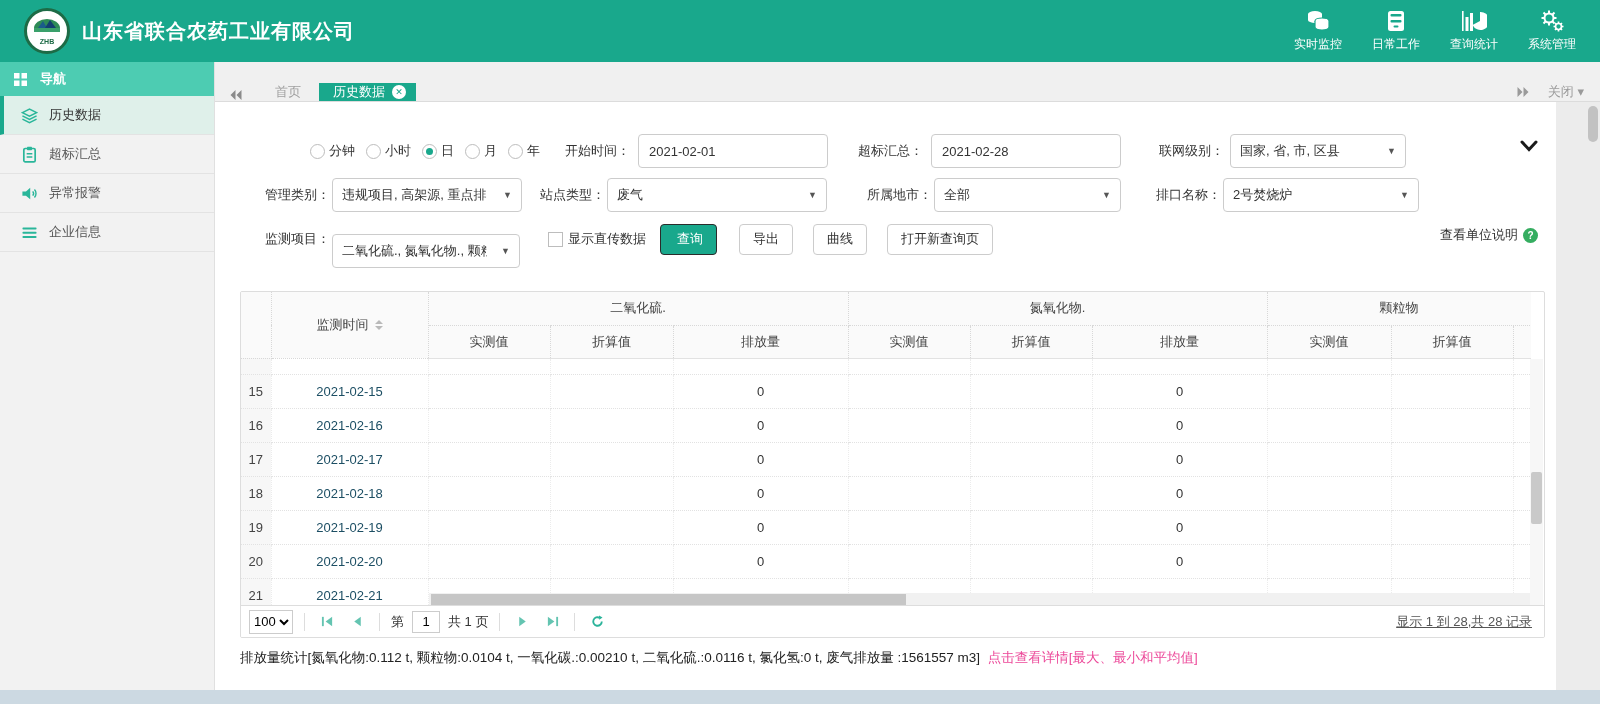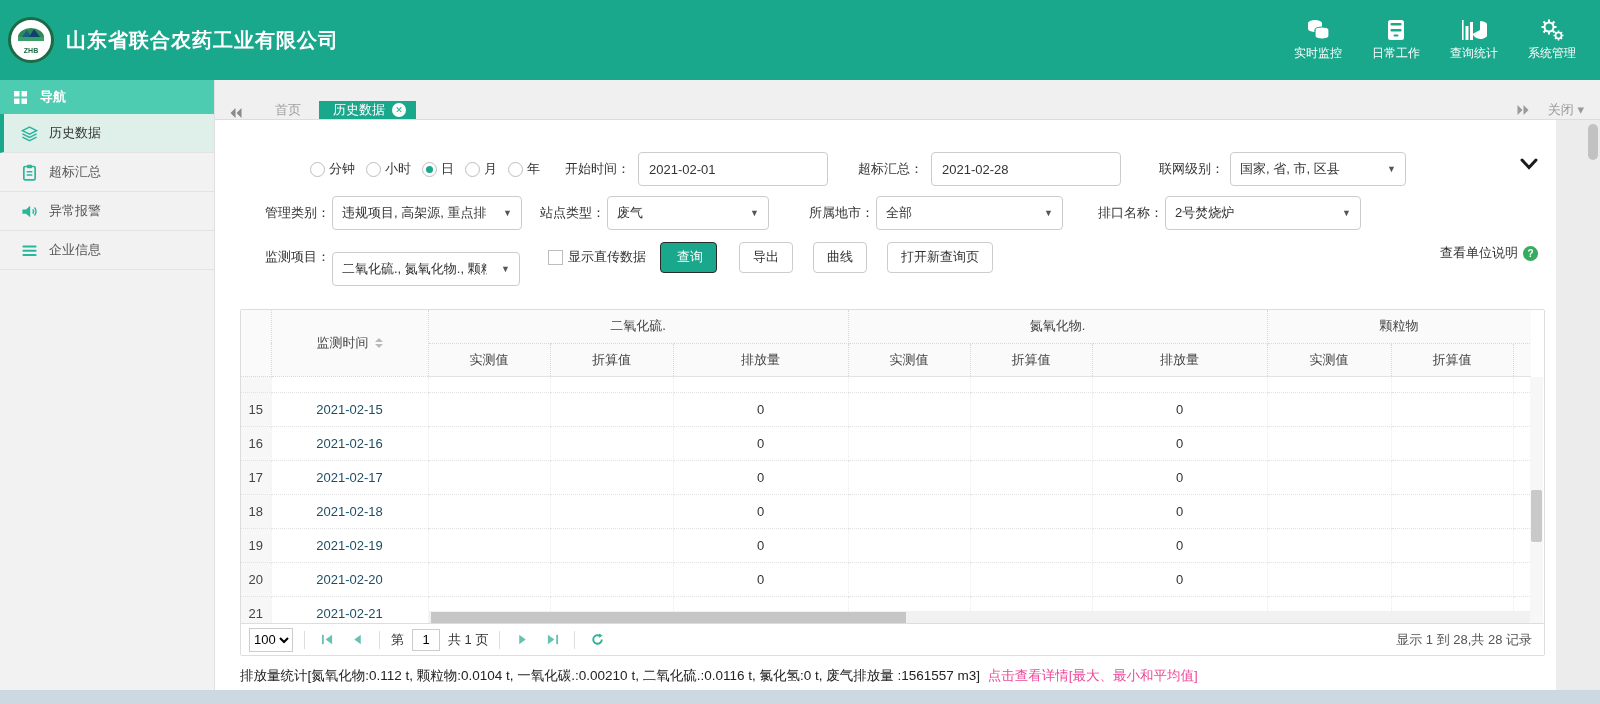--- a/index.html
+++ b/index.html
@@ -1,21 +1,21 @@
 <!DOCTYPE html>
 <html><head>
 <meta charset="utf-8">
 <style>
   * { margin:0; padding:0; box-sizing:border-box; }
   html,body { width:1600px; height:704px; overflow:hidden; }
   body { font-family:"Liberation Sans","DejaVu Sans",sans-serif; font-size:13px; color:#333; background:#fff; }
   .app { width:1600px; height:704px; display:flex; flex-direction:column; }
 
   
-  .topbar { height:80px; background:#19a88c; display:flex; align-items:center; padding:0 14px 0 8px; flex:0 0 auto; }
+  .topbar { height:62px; background:#19a88c; display:flex; align-items:center; padding:0 14px 0 24px; flex:0 0 auto; }
   .logo { width:46px; height:46px; border-radius:50%; background:#fff; border:3px solid #1d6b46; display:flex; flex-direction:column; align-items:center; justify-content:center; overflow:hidden; }
   .logo .emblem { width:30px; height:22px; }
   .logo .zhb { font-size:7px; font-weight:bold; color:#1d6b46; line-height:6px; }
   .app-title { color:#fff; font-size:20px; font-weight:bold; margin-left:12px; letter-spacing:1px; }
   .top-menu { margin-left:auto; display:flex; gap:22px; padding-right:6px; }
   .top-menu-item { display:flex; flex-direction:column; align-items:center; color:#fff; cursor:pointer; min-width:56px; }
   .top-menu-item svg { width:26px; height:24px; }
   .top-menu-item .lbl { font-size:12px; margin-top:3px; white-space:nowrap; }
 
   
@@ -80,21 +80,21 @@
   .hscroll { position:absolute; left:188px; top:301px; right:14px; height:14px; background:#f1f1f1; }
   .hthumb { position:absolute; left:2px; top:1px; width:475px; height:12px; background:#c6c6c6; }
 
   
   .pager { position:absolute; left:0; right:0; bottom:0; height:32px; border-top:1px solid #ddd; background:#fff; display:flex; align-items:center; padding:0 12px 0 8px; gap:8px; }
   .pager select { height:24px; border:1px solid #ccc; background:#fff; font-size:13px; font-family:inherit; }
   .pager .sep { width:1px; height:18px; background:#ddd; margin:0 3px; }
   .pg-btn { width:22px; height:22px; display:flex; align-items:center; justify-content:center; color:#64c4b1; cursor:pointer; }
   .pg-btn svg { width:13px; height:13px; }
   .pg-input { width:28px; height:22px; border:1px solid #ccc; text-align:center; font-size:13px; font-family:inherit; }
-  .pager .records { margin-left:auto; color:#555; }
+  .pager .records { margin-left:auto; color:#555;text-decoration:underline; }
 
   .status-line { position:absolute; left:25px; top:547px; white-space:nowrap; color:#222; font-size:13.5px; }
   .status-line .detail-link { color:#ec4899; cursor:pointer; margin-left:4px; }
 
   .footer { height:14px; background:#ccd9e2; flex:0 0 auto; }
 </style>
 </head>
 <body>
 
 <div class="app">
@@ -262,21 +262,21 @@
           <path d="M2 2 L9 9.5 L16 2" fill="none" stroke="#1b1b1b" stroke-width="3" stroke-linecap="round"></path>
         </svg>
 
         <div class="f-row" style="top:76px; left:50px;">
           <span class="f-label">管理类别：</span>
           <div class="f-select" style="width:190px; margin-left:2px;">
             <span class="val">违规项目, 高架源, 重点排</span>
             <span class="arrow">▼</span>
           </div>
           <span class="f-label" style="margin-left:18px;">站点类型：</span>
-          <div class="f-select" style="width:162px; margin-left:2px;">
+          <div class="f-select" style="width:220px; margin-left:2px;">
             <span class="val">废气</span>
             <span class="arrow">▼</span>
           </div>
           <span class="f-label" style="margin-left:40px;">所属地市：</span>
           <div class="f-select" style="width:187px; margin-left:2px;">
             <span class="val">全部</span>
             <span class="arrow">▼</span>
           </div>
           <span class="f-label" style="margin-left:35px;">排口名称：</span>
           <div class="f-select" style="width:196px; margin-left:2px;">

